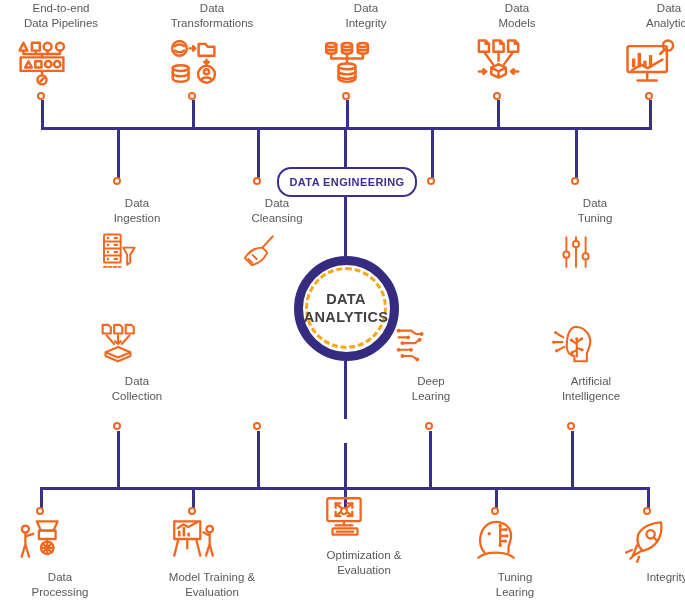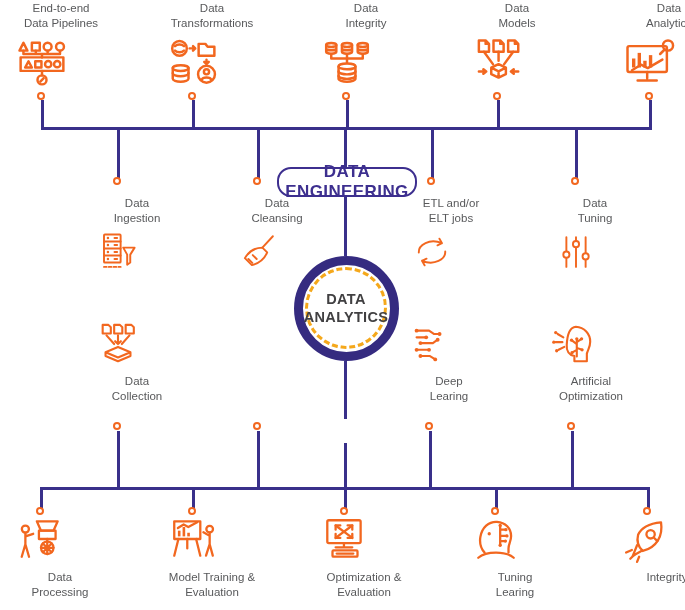--- a/index.html
+++ b/index.html
@@ -7,22 +7,22 @@
          font-family:"Liberation Sans",sans-serif;}
   
   .vline,.hline{position:absolute;background:#39308A;}
   .vline{width:3px;}
   .hline{height:3px;}
   
   .dot{position:absolute;width:4px;height:4px;border:2.6px solid #F2671F;background:#fff;
        border-radius:50%;z-index:5;}
   
   .badge{position:absolute;background:#fff;border:2.5px solid #3D2F8F;border-radius:14px;
-         color:#3D2F8F;font-weight:bold;font-size:17px;letter-spacing:.4px;
-         display:flex;align-items:center;justify-content:center;z-index:6;text-align:center;}
+         color:#3D2F8F;font-weight:bold;font-size:11px;letter-spacing:.4px;
+         display:flex;align-items:center;justify-content:center;z-index:6;}
   
   .circle-outer{position:absolute;left:293.5px;top:255.5px;width:87px;height:87px;
                 border:9px solid #352B80;border-radius:50%;background:#fff;
                 display:flex;align-items:center;justify-content:center;z-index:6;}
   .circle-inner{width:76px;height:76px;border:3px dashed #F5A81B;border-radius:50%;
                 display:flex;align-items:center;justify-content:center;text-align:center;}
   .circle-inner .t{font-size:14.5px;font-weight:bold;color:#414042;line-height:1.25;
                    white-space:pre-line;letter-spacing:.3px;}
   
   .node{position:absolute;display:flex;flex-direction:column;align-items:center;
@@ -216,32 +216,20 @@
 Cleansing</div>
     <span class="icon">
       <svg viewBox="0 0 48 48" width="42" height="42">
         <path d="M41,6l-12,13"></path>
         <path d="M29,19l5.5,5.5c-3,7 -9.5,12.5 -17.5,14.5l-8,-8c4.5,-7.5 11,-12 20,-12z"></path>
         <path d="M13,32l4.5,4.5 M18,27.5l4.5,4.5"></path>
       </svg>
     </span>
   </div>
 
-  <div class="node w130" style="left:367px;top:196px">
-    <div class="lbl">ETL and/or
-ELT jobs</div>
-    <span class="icon">
-      <svg viewBox="0 0 48 48" width="42" height="42">
-        <g transform="rotate(-10 24 24)" stroke-width="2.6">
-          <path d="M9,22 C10,13 24,8 37,16 M37,16 l-5.5,1.5 M37,16 l-2,-5.5"></path>
-          <path d="M39,26 C38,35 24,40 11,32 M11,32 l5.5,-1.5 M11,32 l2,5.5"></path>
-        </g>
-      </svg>
-    </span>
-  </div>
 
   <div class="node w130" style="left:511px;top:196px">
     <div class="lbl">Data
 Tuning</div>
     <span class="icon">
       <svg viewBox="0 0 48 48" width="42" height="42">
         <path d="M13,7v34 M24,7v34 M35,7v34" stroke-width="4"></path>
         <circle class="w" cx="13" cy="27" r="3.5"></circle>
           <circle class="w" cx="24" cy="15" r="3.5"></circle>
           <circle class="w" cx="35" cy="29" r="3.5"></circle>
@@ -257,21 +245,21 @@
           <path d="M32,3h6l2.5,2.5V12h-8.5z"></path>
         <path d="M12,14l8,9 M24,14v9 M36,14l-8,9 M24,23l-3,-3 M24,23l3,-3"></path>
         <path d="M24,26l13,5.5 -13,5.5 -13,-5.5z M11,31.5v4l13,5.5 13,-5.5v-4"></path>
       </svg>
     </span>
     <div class="lbl">Data
 Collection</div>
   </div>
 
 
-  <div class="node icon-first w130" style="left:365px;top:322px">
+  <div class="node icon-first w130" style="left:347px;top:322px">
     <span class="icon">
       <svg viewBox="0 0 48 48" width="46" height="46">
         <path d="M10,9h13l5,3.5h6"></path>
           <circle class="f" cx="10" cy="9" r="2"></circle>
           <circle class="f" cx="34" cy="12.5" r="2"></circle>
         <path d="M10,16h10"></path>
           <circle class="f" cx="20" cy="16" r="2"></circle>
         <path d="M14,22h13l5,-3.5"></path>
           <circle class="f" cx="14" cy="22" r="2"></circle>
           <circle class="f" cx="32" cy="18.5" r="2"></circle>
@@ -297,21 +285,21 @@
           <circle class="f" cx="34" cy="17.5" r="1.7"></circle>
         <circle class="f" cx="34.5" cy="29" r="1.7"></circle>
           <circle class="f" cx="24" cy="32" r="1.7"></circle>
         <path d="M9,12.5l6,3.5 M7,21h7 M10,29l6,-3"></path>
         <circle class="f" cx="7" cy="11" r="1.7"></circle>
           <circle class="f" cx="5" cy="21" r="1.7"></circle>
           <circle class="f" cx="8" cy="30" r="1.7"></circle>
       </svg>
     </span>
     <div class="lbl">Artificial
-Optimization</div>
+Intelligence</div>
   </div>
 
   <div class="node icon-first w140" style="left:-29px;top:514px">
     <span class="icon">
       <svg viewBox="0 0 48 48" width="50" height="50">
         <circle cx="9" cy="14.5" r="3.4"></circle>
         <path d="M9,18V29 M9,21.5l7.5,-2.5 M9,29l-3.5,12 M9,29l3.5,12"></path>
         <path d="M20,7h20l-4,9H24z"></path>
           <rect x="22" y="16" width="16" height="8"></rect>
         <path d="M30,24v2.5"></path>
@@ -333,21 +321,21 @@
         <path d="M9.5,13.5l5.5,-3.5 4.5,2.5 8.5,-4.5"></path>
         <path d="M10,24L6,40 M27,24l4,16 M18.5,24v9"></path>
         <circle cx="40" cy="14.5" r="3.2"></circle>
         <path d="M40,18v11 M40,21l-6,-3.5 M40,29l-3.5,11 M40,29l3,11"></path>
       </svg>
     </span>
     <div class="lbl">Model Training &amp;
 Evaluation</div>
   </div>
 
-  <div class="node icon-first w140" style="left:275px;top:514px">
+  <div class="node icon-first w140" style="left:275px;top:492px">
     <span class="icon">
       <svg viewBox="0 0 48 48" width="50" height="50">
         <rect x="7" y="6" width="32" height="22" rx="1.5"></rect>
         <path d="M15,11L31,23 M31,11L15,23"></path>
         <path d="M15,11h4.5 M15,11v4 M31,23h-4.5 M31,23v-4 M31,11h-4.5 M31,11v4 M15,23h4.5 M15,23v-4"></path>
         <path d="M23,28v4 M15,32h16"></path>
         <rect x="12" y="35" width="24" height="6" rx="1"></rect>
           <path d="M16,38h16" stroke-width="1.5"></path>
       </svg>
     </span>

